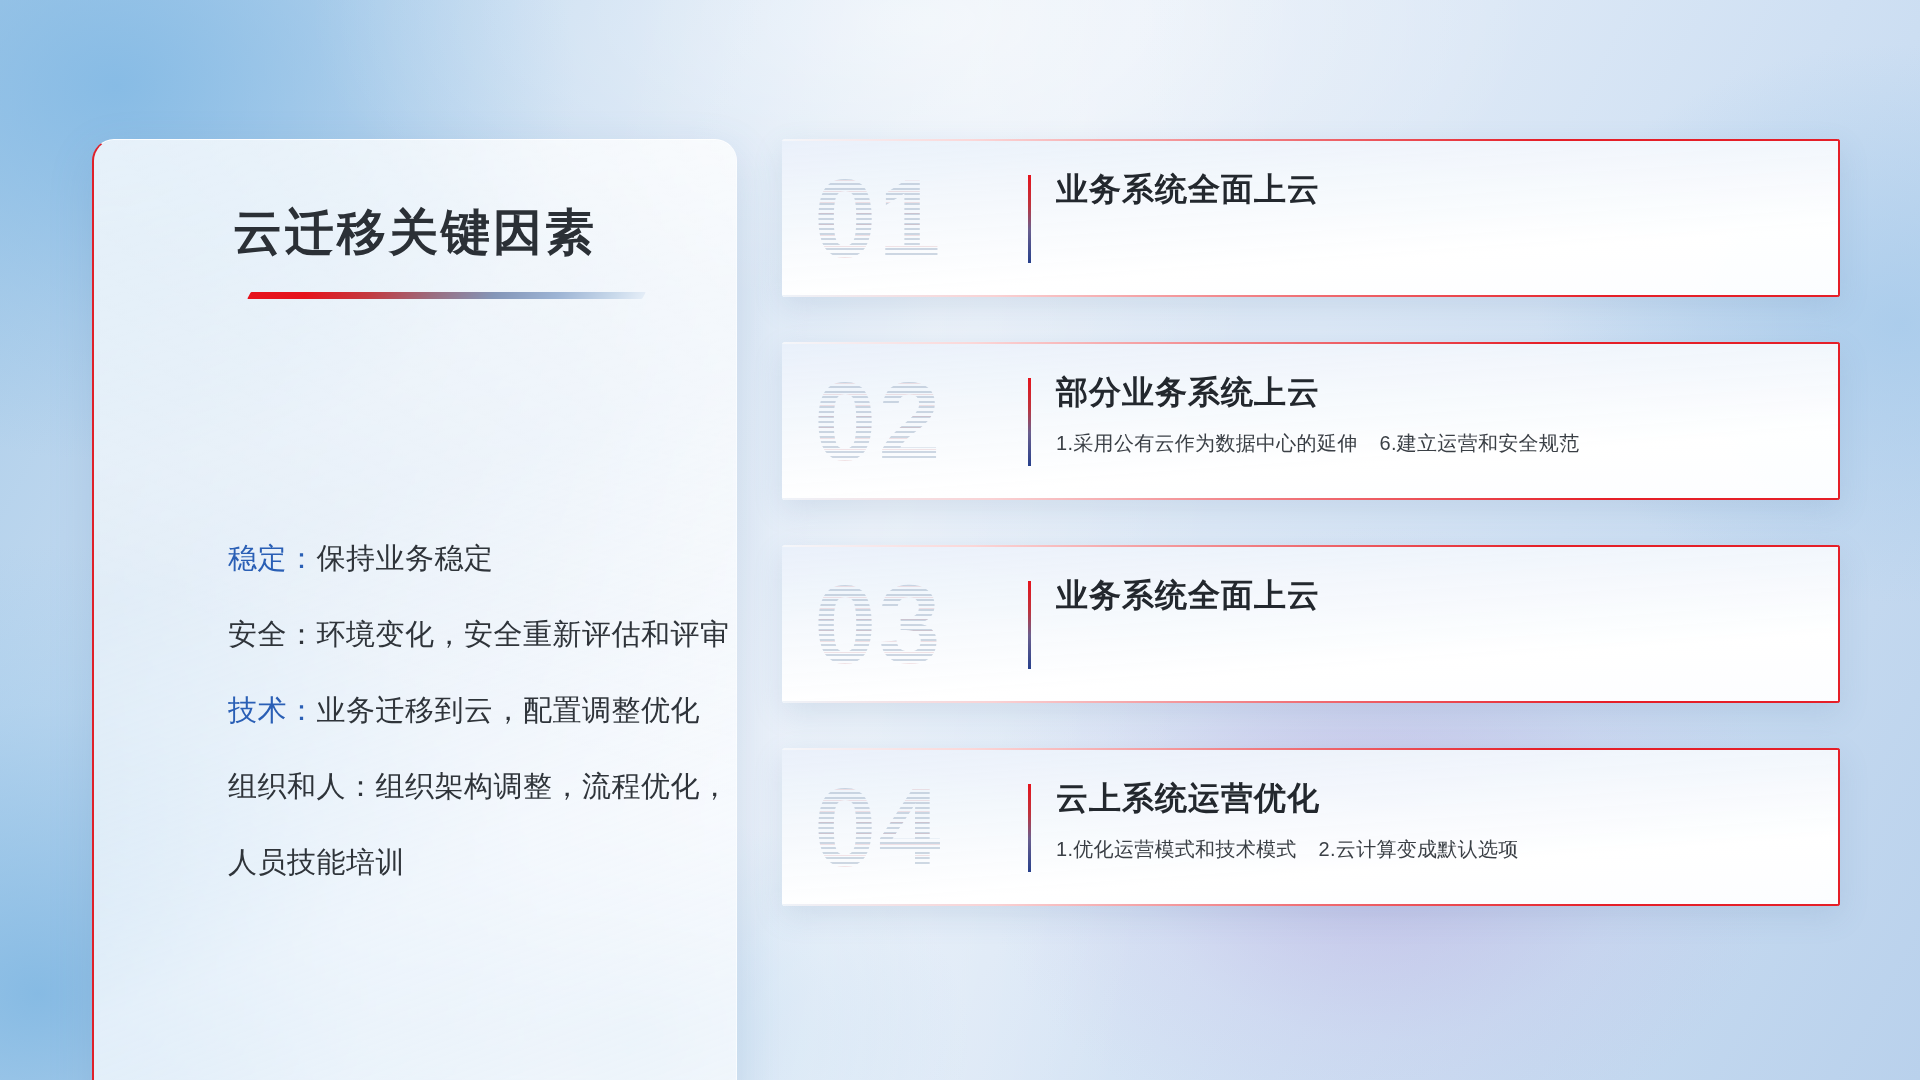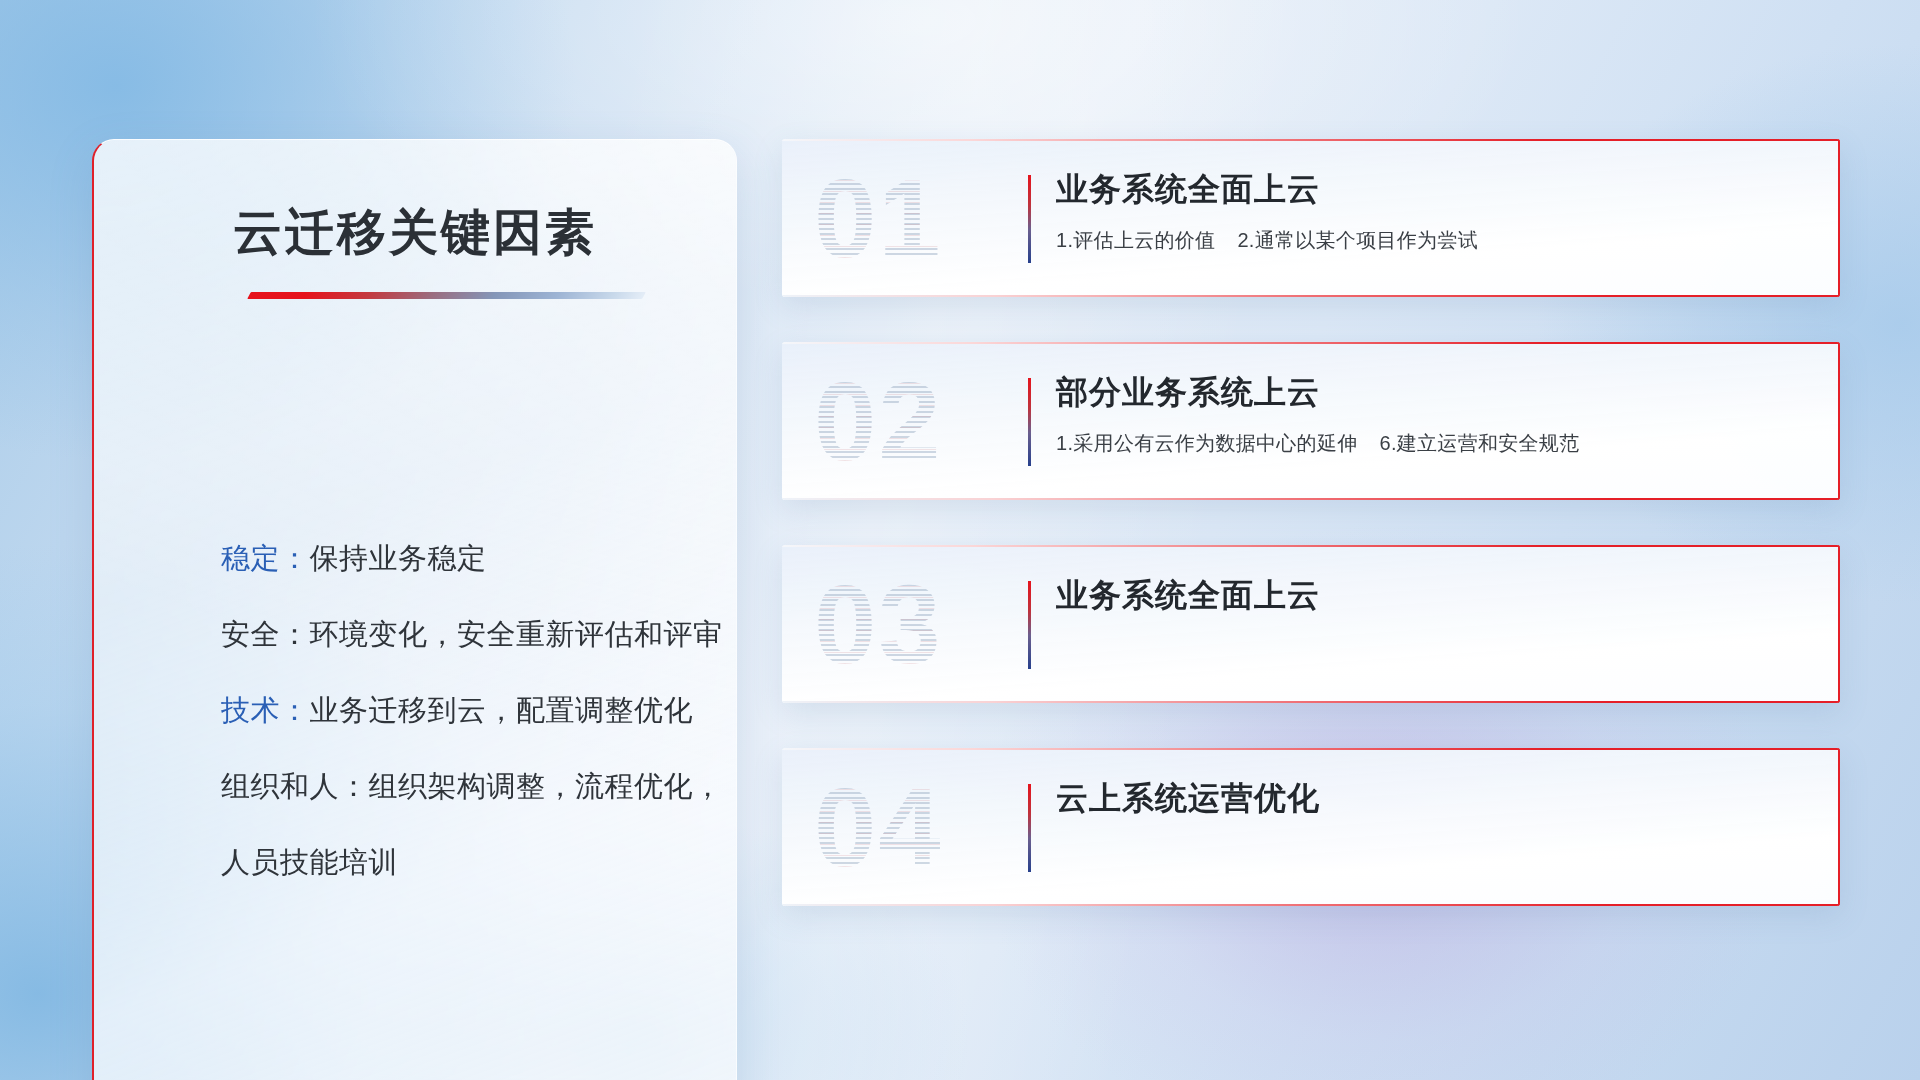--- a/index.html
+++ b/index.html
@@ -75,21 +75,21 @@
   }
   .lc-rule {
     position:absolute;
     left:155px; top:152px;
     width:395px; height:7px;
     background:linear-gradient(90deg,#e6121c 0%, #e6121c 14%, #c4393f 30%, #9b6c7e 46%, #8496b8 62%, #9db4d4 78%, #c7d8ea 92%, #e4edf7 100%);
     border-radius:1px;
     transform:skewX(-28deg);
   }
   .lc-list {
-    position:absolute; left:127px; right:48px; top:380px;
+    position:absolute; left:134px; right:48px; top:380px;
   }
   .lc-row {
     font-size:29px;
     line-height:76px;
     color:#2f343a;
     white-space:nowrap;
     letter-spacing:.5px;
   }
   .lc-row .k { font-weight:400; }
   .k.blue { color:#2a5fb5; }
@@ -188,21 +188,20 @@
 <div id="steps">
     <div class="step">
       <div class="edge-top"></div>
       <div class="edge-bot"></div>
       <div class="edge-right"></div>
       <div class="ghostnum">01</div>
       <div class="ghostnum2">01</div>
       <div class="accentbar"></div>
       <div class="step-txt">
         <div class="step-title">业务系统全面上云</div>
-        <div class="step-desc"><span>1.评估上云的价值</span><span class="gapsp"></span><span>2.通常以某个项目作为尝试</span></div>
       </div>
     </div>
     <div class="step">
       <div class="edge-top"></div>
       <div class="edge-bot"></div>
       <div class="edge-right"></div>
       <div class="ghostnum">02</div>
       <div class="ghostnum2">02</div>
       <div class="accentbar"></div>
       <div class="step-txt">
@@ -223,15 +222,16 @@
     </div>
     <div class="step">
       <div class="edge-top"></div>
       <div class="edge-bot"></div>
       <div class="edge-right"></div>
       <div class="ghostnum">04</div>
       <div class="ghostnum2">04</div>
       <div class="accentbar"></div>
       <div class="step-txt">
         <div class="step-title">云上系统运营优化</div>
+        <div class="step-desc"><span>1.优化运营模式和技术模式</span><span class="gapsp"></span><span>2.云计算变成默认选项</span></div>
       </div>
     </div>
   </div>
 
 </body></html>

